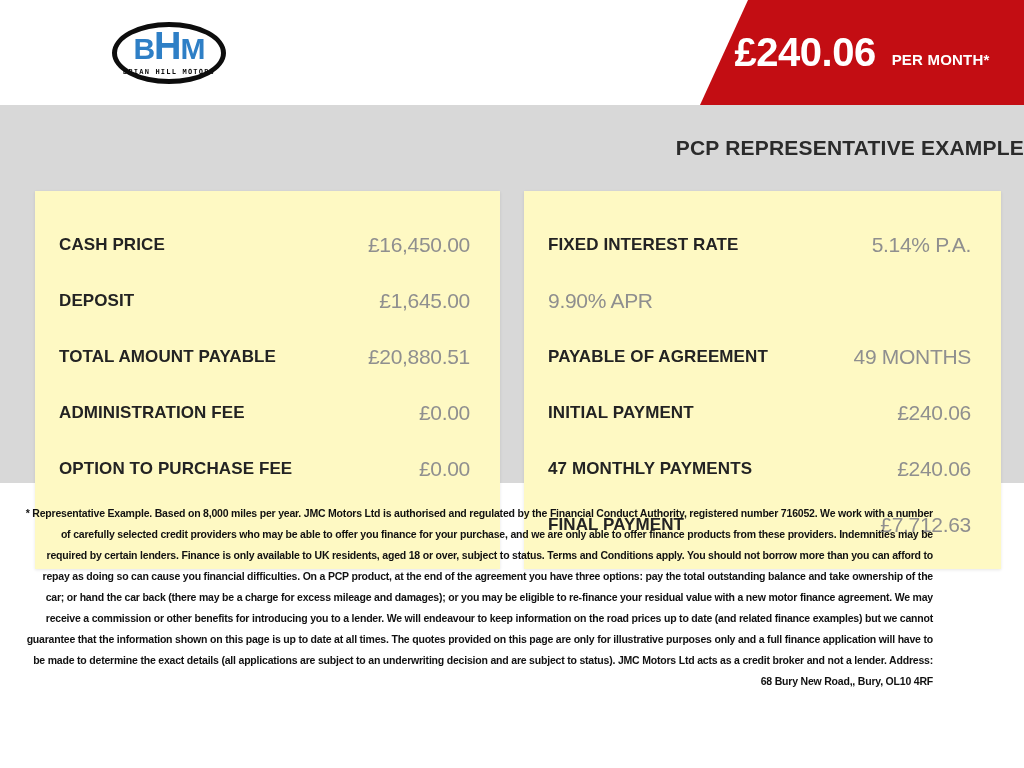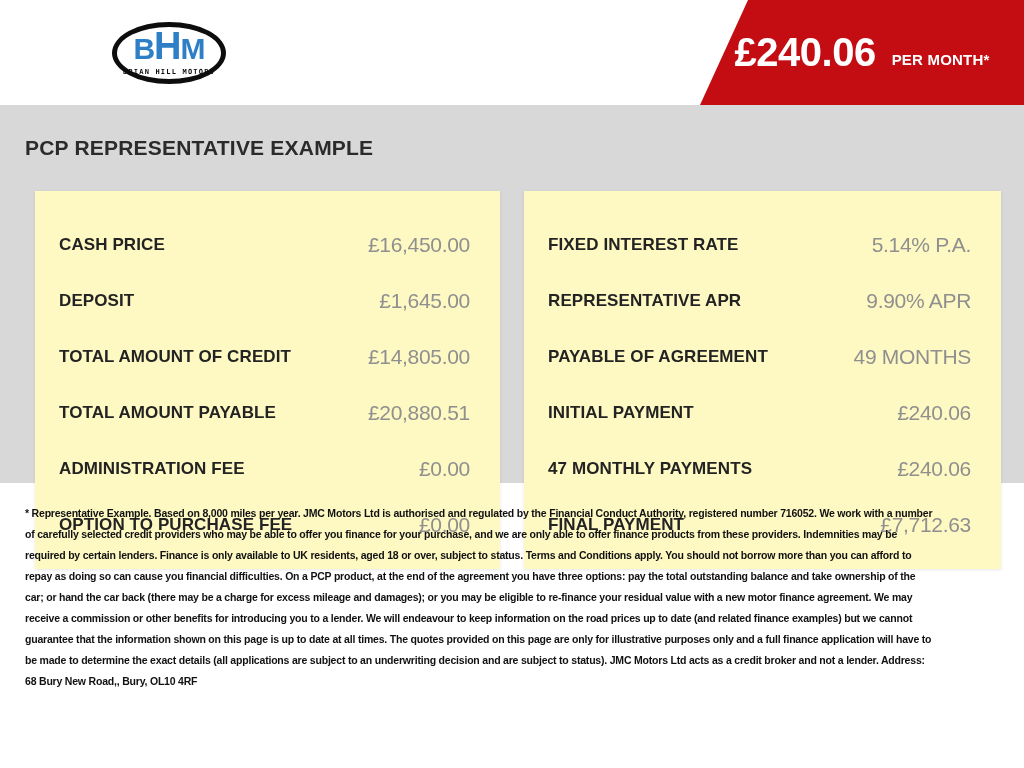--- a/index.html
+++ b/index.html
@@ -1,15 +1,15 @@
 <!DOCTYPE html>
 <html><head>
 <meta charset="utf-8">
 <style>
-  * { margin: 0; padding: 0; box-sizing: border-box; }
+  * { margin: 0; padding: 0; box-sizing: border-box; text-align: right; }
   html, body { width: 1024px; height: 768px; overflow: hidden; }
   body { font-family: "Liberation Sans", sans-serif; background: #ffffff; }
   .page { position: relative; width: 1024px; height: 768px; background: #ffffff; }
 
   
   .header { position: relative; width: 100%; height: 105px; background: #ffffff; }
 
   .logo-oval {
     position: absolute; left: 112px; top: 22px;
     width: 114px; height: 62px;
@@ -91,44 +91,39 @@
       <div class="card left">
         <div class="row">
           <span class="label">CASH PRICE</span>
           <span class="value">£16,450.00</span>
         </div>
         <div class="row">
           <span class="label">DEPOSIT</span>
           <span class="value">£1,645.00</span>
         </div>
         <div class="row">
-          <span class="label">TOTAL AMOUNT OF CREDIT</span>
-          <span class="value">£14,805.00</span>
-        </div>
-        <div class="row">
           <span class="label">TOTAL AMOUNT PAYABLE</span>
           <span class="value">£20,880.51</span>
         </div>
         <div class="row">
           <span class="label">ADMINISTRATION FEE</span>
           <span class="value">£0.00</span>
         </div>
         <div class="row">
           <span class="label">OPTION TO PURCHASE FEE</span>
           <span class="value">£0.00</span>
         </div>
       </div>
 
       <div class="card right">
         <div class="row">
           <span class="label">FIXED INTEREST RATE</span>
           <span class="value">5.14% P.A.</span>
         </div>
         <div class="row">
-          <span class="label">REPRESENTATIVE APR</span>
           <span class="value">9.90% APR</span>
         </div>
         <div class="row">
           <span class="label">PAYABLE OF AGREEMENT</span>
           <span class="value">49 MONTHS</span>
         </div>
         <div class="row">
           <span class="label">INITIAL PAYMENT</span>
           <span class="value">£240.06</span>
         </div>

